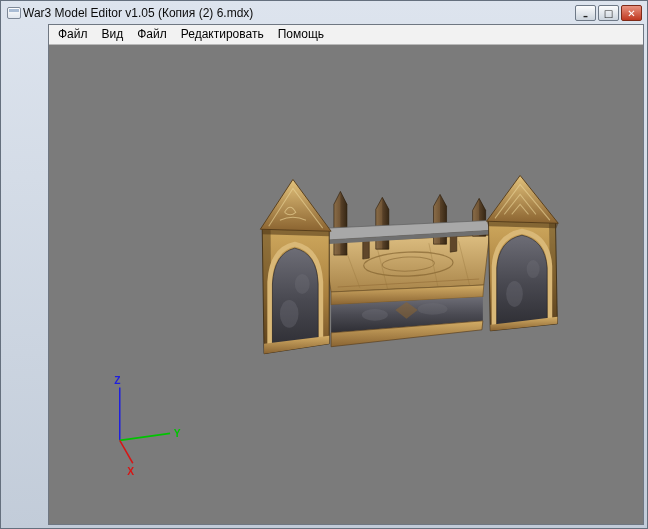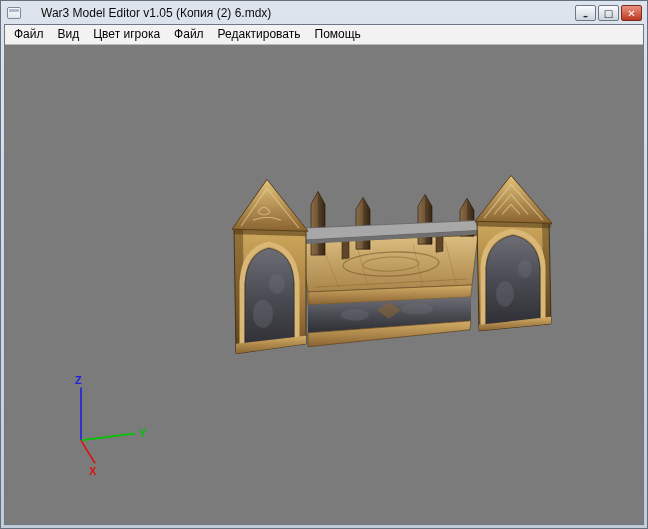--- a/index.html
+++ b/index.html
@@ -9,21 +9,21 @@
   .window {
     width:648px; height:529px;
     background:linear-gradient(#dde4ee,#c2ccd9);
     border:1px solid #65707e;
     padding:2px 3px 3px 3px;
     display:flex; flex-direction:column;
   }
 
   
   .titlebar {
-    height:21px; display:flex; align-items:center; gap:20px;
+    height:21px; display:flex; align-items:center; gap:2px;
     padding:1px 2px 2px 3px;
   }
   .app-icon {
     width:14px; height:12px; flex:0 0 auto;
     background:linear-gradient(#fefefe,#dfe6ee);
     border:1px solid #7d8897; border-radius:2px; position:relative;
   }
   .app-icon::after {
     content:""; position:absolute; left:1px; right:1px; top:1px; height:3px;
     background:#a9bcd4;
@@ -41,21 +41,21 @@
   }
   .ctrl.min span { transform:translateY(3px); font-weight:bold; }
   .ctrl.close {
     background:linear-gradient(#e9937f,#bf3820); color:#fff; font-weight:bold;
     border-color:#7e2a18;
   }
 
   
   .client {
     flex:1 1 auto; display:flex; flex-direction:column;
-    border:1px solid #6f7782; background:#f2f2f2; min-height:0;
+    border:1px solid #6f7782; background:#f2f2f2; min-height:0;margin-left:44px;
   }
   .menubar {
     height:20px; flex:0 0 auto; background:#f2f2f2;
     border-bottom:1px solid #b9b9b9;
     display:flex; align-items:center; font-size:12px; color:#000;
     padding-left:2px;
   }
   .menu-item { padding:2px 7px 3px 7px; white-space:nowrap; cursor:default; }
 
   
@@ -85,21 +85,20 @@
           <span>✕</span>
         </button>
     </span>
   </div>
 
   <div class="client">
 
     <div class="menubar">
       <span class="menu-item">Файл</span>
       <span class="menu-item">Вид</span>
-      <span class="menu-item">Цвет игрока</span>
       <span class="menu-item">Файл</span>
       <span class="menu-item">Редактировать</span>
       <span class="menu-item">Помощь</span>
     </div>
 
     <div class="viewport">
       <svg class="scene" viewBox="0 0 638 481" preserveAspectRatio="none">
         <defs>
           <linearGradient id="gTower" x1="0" y1="0" x2="0" y2="1">
             <stop offset="0" stop-color="#cfa95e"></stop>

